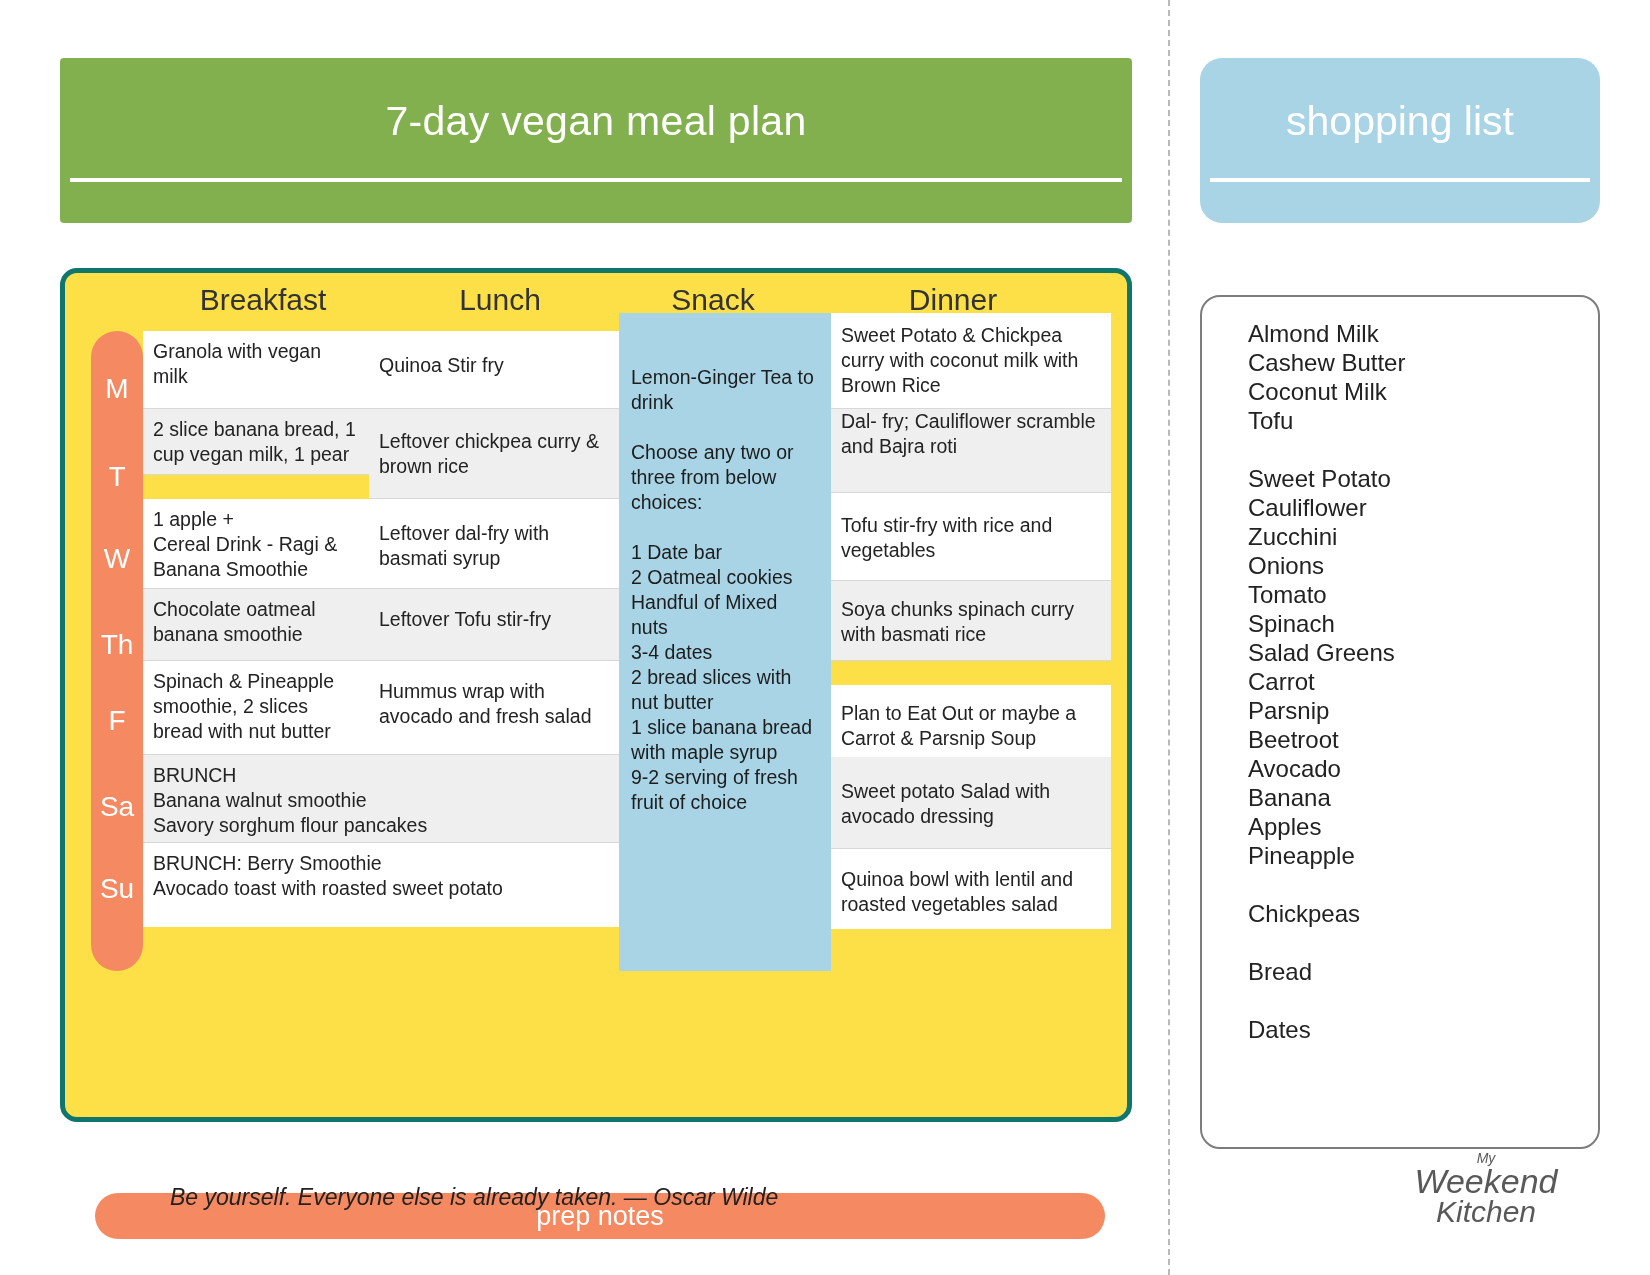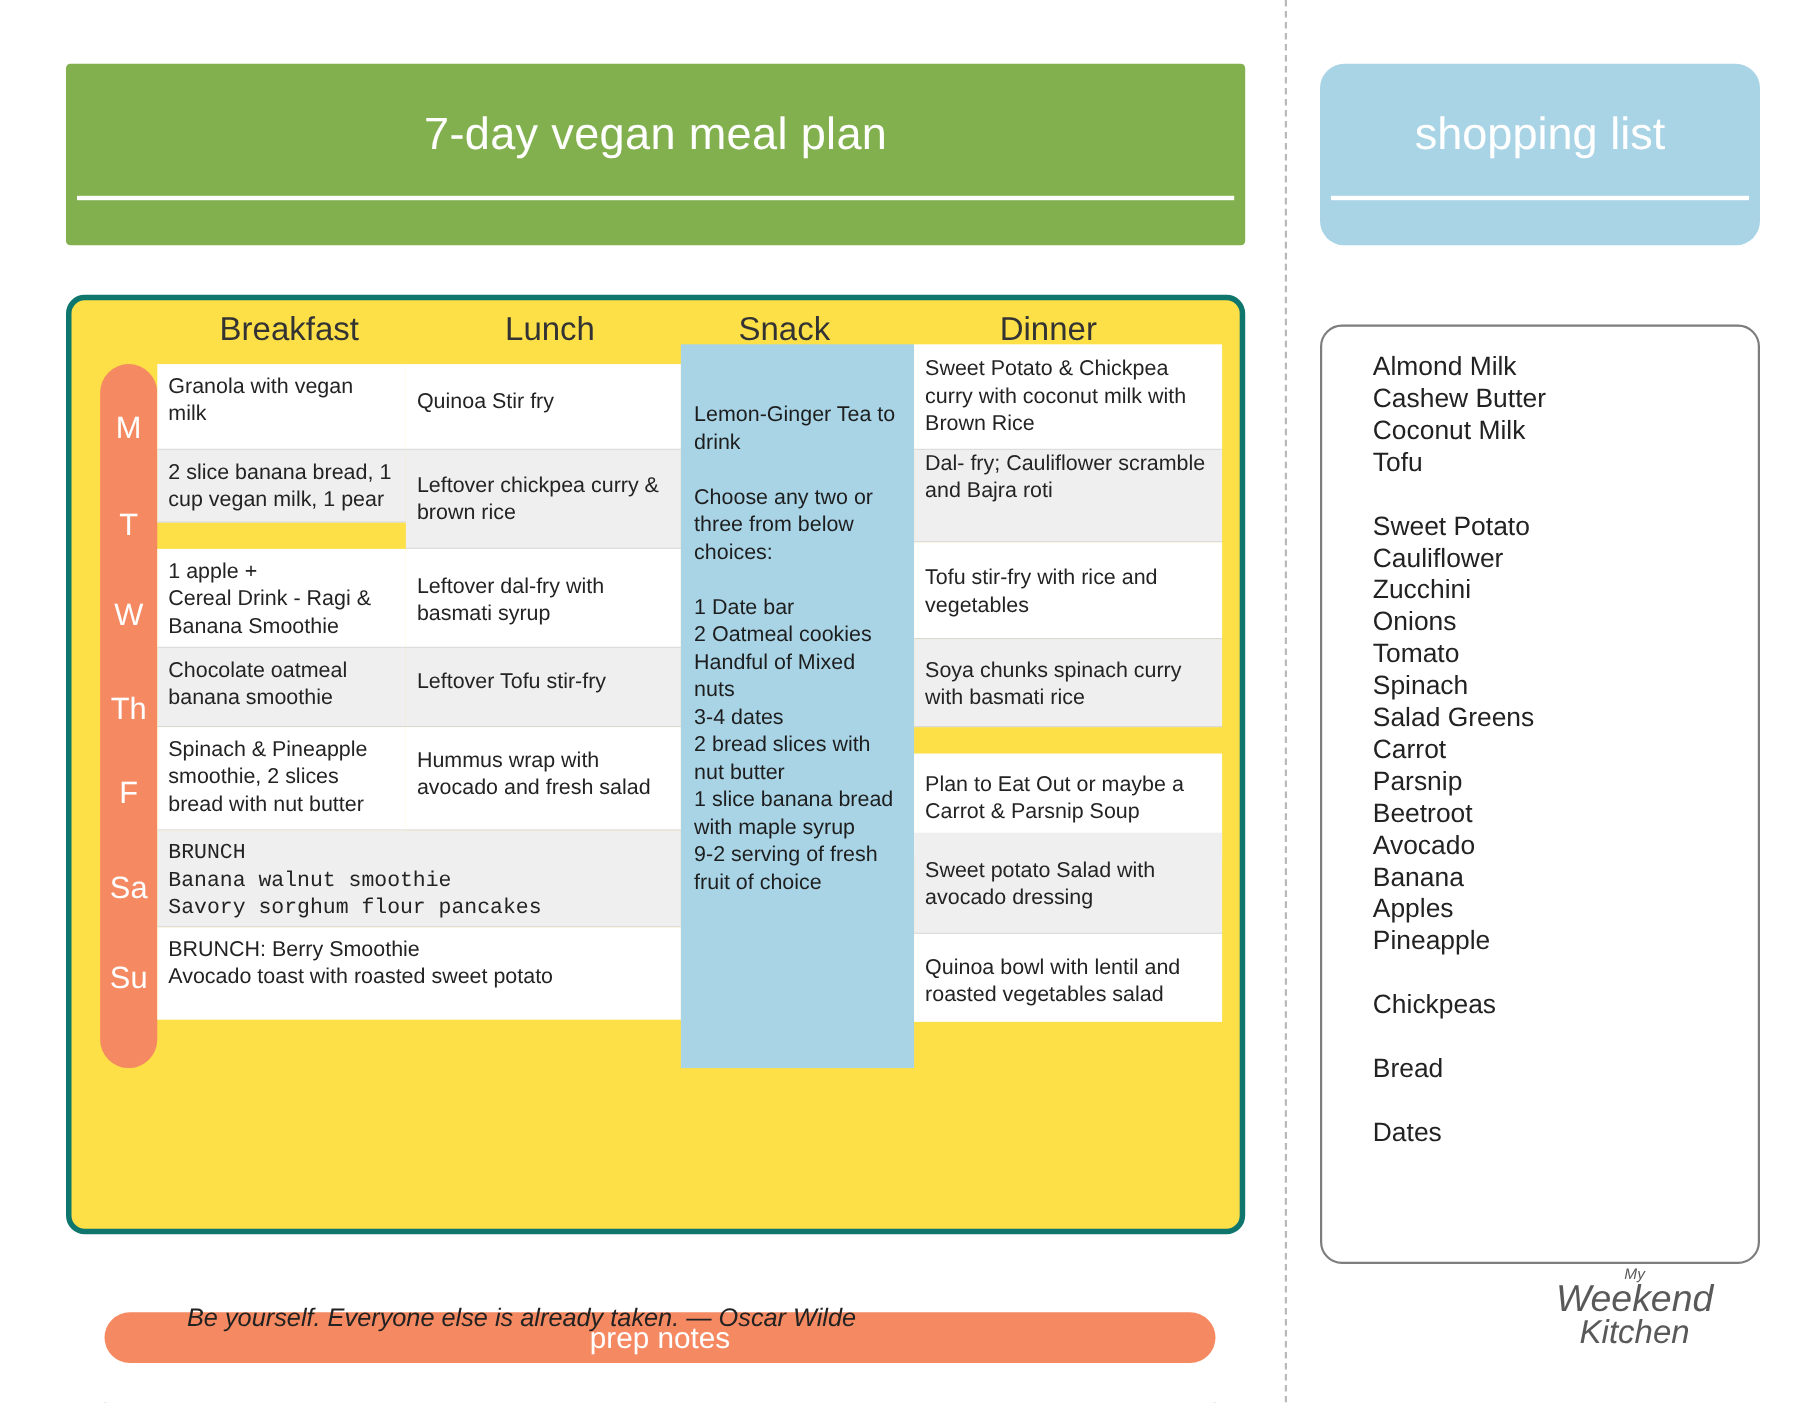--- a/index.html
+++ b/index.html
@@ -228,21 +228,21 @@
           <div class="d" style="top:460px;">Sa</div>
           <div class="d" style="top:542px;">Su</div>
         </div>
 
         <div class="cell" style="left:52px; top:0;   width:226px; height:78px;">Granola with vegan milk</div>
         <div class="cell alt" style="left:52px; top:78px; width:226px; height:66px;">2 slice banana bread, 1 cup vegan milk,  1 pear</div>
         <div class="cell" style="left:52px; top:168px; width:226px; height:90px; white-space:pre-line;">1 apple +
 Cereal Drink - Ragi &amp; Banana Smoothie</div>
         <div class="cell alt" style="left:52px; top:258px; width:226px; height:72px;">Chocolate oatmeal banana smoothie</div>
         <div class="cell" style="left:52px; top:330px; width:226px; height:94px;">Spinach &amp; Pineapple smoothie, 2 slices bread with nut butter</div>
-        <div class="cell alt" style="left:52px; top:424px; width:476px; height:88px; white-space:pre-line;font-family:Liberation Mono, monospace;">BRUNCH
+        <div class="cell alt" style="left:52px; top:424px; width:476px; height:88px; white-space:pre-line;">BRUNCH
 Banana walnut smoothie
 Savory sorghum flour pancakes</div>
         <div class="cell" style="left:52px; top:512px; width:476px; height:84px; white-space:pre-line; border-bottom:none;">BRUNCH: Berry Smoothie
 Avocado toast with roasted sweet potato</div>
 
         <div class="cell" style="left:278px; top:0;   width:250px; height:78px; padding-top:22px;">Quinoa Stir fry</div>
         <div class="cell alt" style="left:278px; top:78px; width:250px; height:90px; padding-top:20px;">Leftover chickpea curry &amp; brown rice</div>
         <div class="cell" style="left:278px; top:168px; width:250px; height:90px; padding-top:22px;">Leftover dal-fry with basmati syrup</div>
         <div class="cell alt" style="left:278px; top:258px; width:250px; height:72px; padding-top:18px;">Leftover Tofu stir-fry</div>
         <div class="cell" style="left:278px; top:330px; width:250px; height:94px; padding-top:18px;">Hummus wrap with avocado and fresh salad</div>

